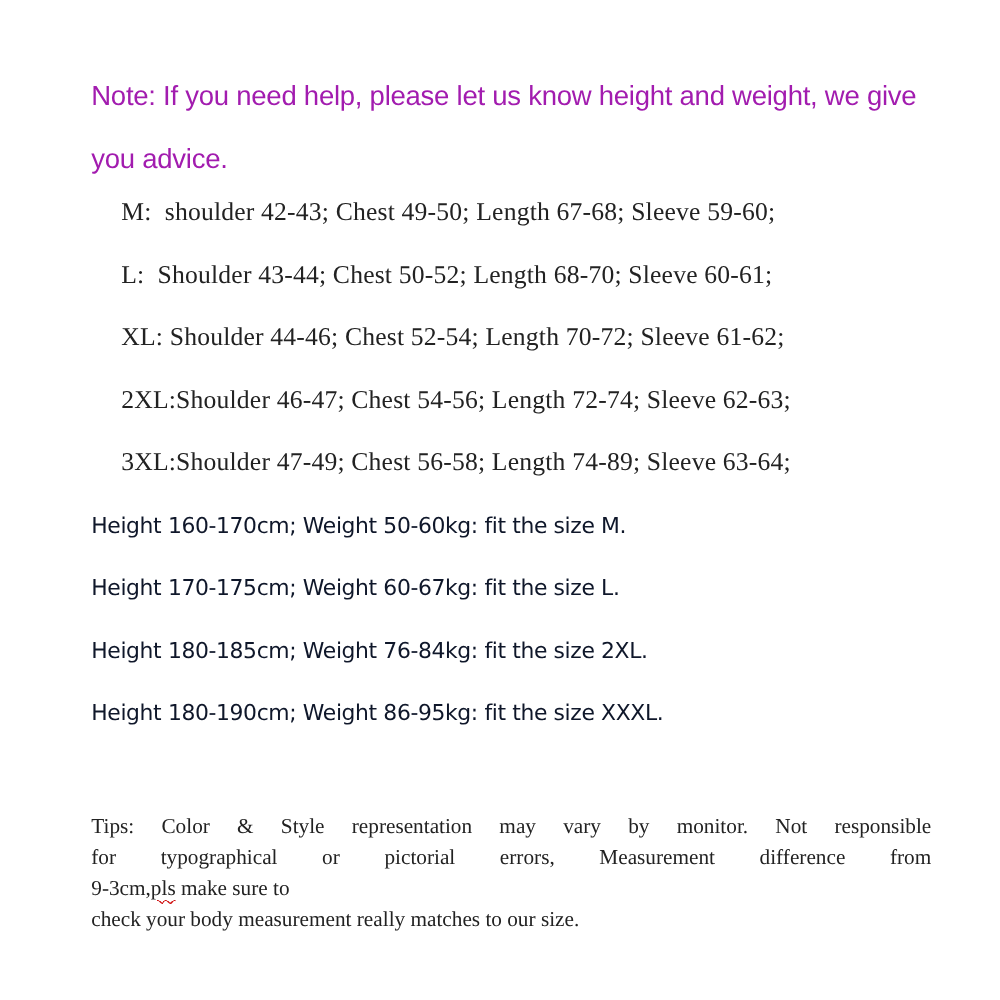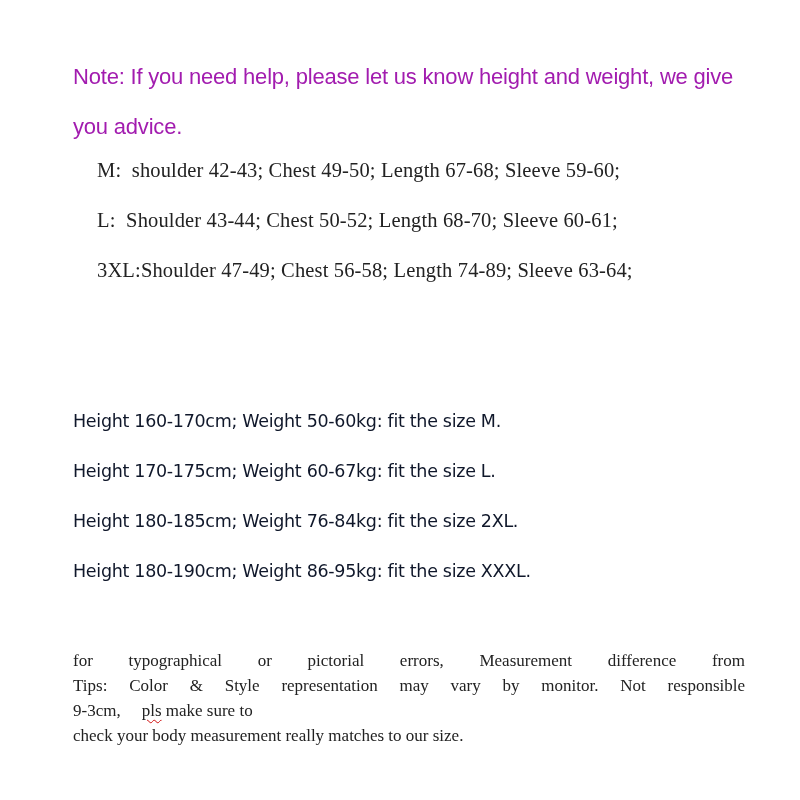--- a/index.html
+++ b/index.html
@@ -23,38 +23,40 @@
       letter-spacing: -0.3px; white-space: nowrap;
     }
     .tips {
       position: absolute; left: 73px; top: 648px; width: 672px;
       font-family: "Liberation Serif", serif;
       font-size: 17px; line-height: 25px; color: #222;
       text-align: justify;
     }
     .tips .line { display: block; white-space: nowrap; }
     .tips .justified { text-align: justify; text-align-last: justify; white-space: normal; }
-    .squiggle { text-decoration: underline wavy #d01010; text-decoration-thickness: 1px; text-underline-offset: 3px; margin-left: 21px; }
+    .squiggle { text-decoration: underline wavy #d01010; text-decoration-thickness: 1px; text-underline-offset: 3px; }
   </style>
 </head>
 <body>
 
 <div class="note">Note: If you need help, please let us know height and weight, we give you advice.</div>
 
 <div class="sizes">
   <div class="size-row"><span>M:</span><span>  </span><span>shoulder 42-43; Chest 49-50; Length 67-68; Sleeve 59-60;</span></div>
   <div class="size-row"><span>L:</span><span>  </span><span>Shoulder 43-44; Chest 50-52; Length 68-70; Sleeve 60-61;</span></div>
+  <div class="size-row"><span>XL:</span><span> </span><span>Shoulder 44-46; Chest 52-54; Length 70-72; Sleeve 61-62;</span></div>
+  <div class="size-row"><span>2XL:</span><span></span><span>Shoulder 46-47; Chest 54-56; Length 72-74; Sleeve 62-63;</span></div>
   <div class="size-row"><span>3XL:</span><span></span><span>Shoulder 47-49; Chest 56-58; Length 74-89; Sleeve 63-64;</span></div>
 </div>
 
 <div class="fits">
   <div class="fit-row">Height 160-170cm; Weight 50-60kg: fit the size M.</div>
   <div class="fit-row">Height 170-175cm; Weight 60-67kg: fit the size L.</div>
   <div class="fit-row">Height 180-185cm; Weight 76-84kg: fit the size 2XL.</div>
   <div class="fit-row">Height 180-190cm; Weight 86-95kg: fit the size XXXL.</div>
 </div>
 
 <div class="tips">
+  <span class="line justified">Tips: Color &amp; Style representation may vary by monitor. Not responsible</span>
   <span class="line justified">for typographical or pictorial errors, Measurement difference from</span>
-  <span class="line justified">Tips: Color &amp; Style representation may vary by monitor. Not responsible</span>
   <span class="line"><span>9-3cm,</span><span class="squiggle">pls</span><span> make sure to</span></span>
   <span class="line">check your body measurement really matches to our size.</span>
 </div>
 
 </body></html>

